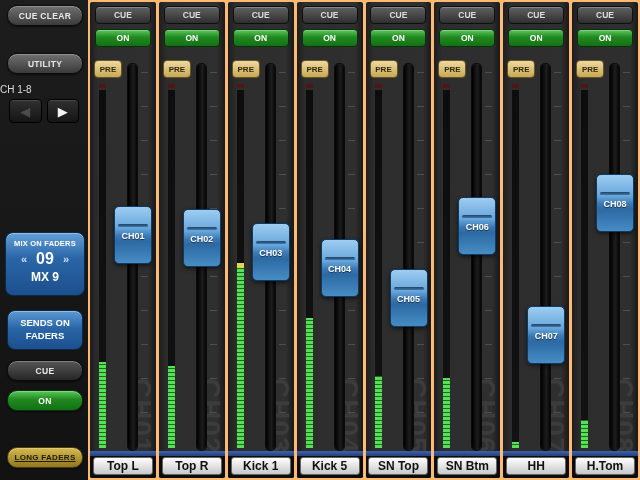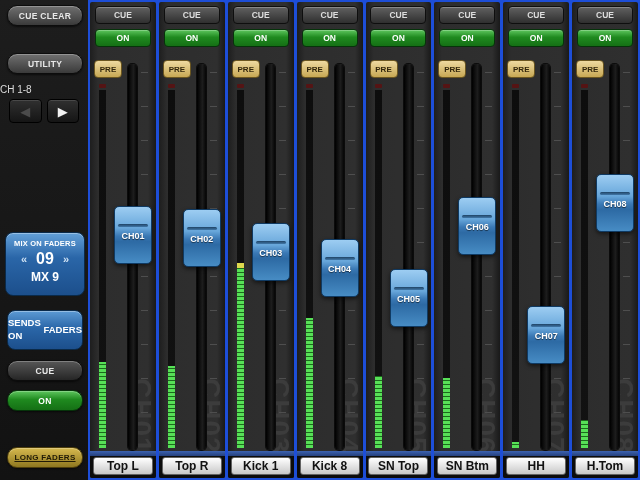--- a/index.html
+++ b/index.html
@@ -1,17 +1,17 @@
 <!DOCTYPE html>
 <html><head>
 <meta charset="utf-8">
 <style>
   html,body{margin:0;padding:0;background:#000;}
   body{font-family:"Liberation Sans",sans-serif;-webkit-font-smoothing:antialiased;}
-  .app{position:relative;width:640px;height:480px;background:#1d4ed8;overflow:hidden;display:flex;}
+  .app{position:relative;width:640px;height:480px;background:#fdba74;overflow:hidden;display:flex;}
 
   
   .sidebar{position:relative;flex:0 0 88px;width:88px;background:linear-gradient(#1d1d1d,#121212);}
   .pill{position:absolute;left:7px;width:74px;height:19px;border-radius:10px;border:1px solid #0c0c0c;
         background:linear-gradient(#707070,#3a3a3a);color:#e8e8e8;font-size:8.5px;font-weight:bold;
         display:flex;align-items:center;justify-content:center;letter-spacing:.3px;
         box-shadow:inset 0 1px 0 rgba(255,255,255,.25),0 1px 2px rgba(0,0,0,.6);cursor:default;}
   .pill.cueclear{top:5px}.pill.outports{top:29px}.pill.utility{top:53px}
   .bank-label{position:absolute;top:84px;left:0;width:88px;text-align:left;color:#ddd;font-size:10px;font-weight:normal;}
   .arrows{position:absolute;top:99px;left:9px;width:70px;height:24px;display:flex;gap:5px;}
@@ -22,21 +22,21 @@
   .mix-panel{position:absolute;top:232px;left:5px;width:78px;height:62px;border-radius:8px;border:1px solid #0a2a4a;
              background:linear-gradient(#63a0d8,#2a66a8 40%,#1c4f8c);color:#fff;text-align:center;
              box-shadow:inset 0 1px 0 rgba(255,255,255,.35);}
   .mix-title{font-size:7.5px;font-weight:bold;margin-top:6px;letter-spacing:.2px;}
   .mix-num-row{display:flex;justify-content:center;align-items:center;gap:9px;font-weight:bold;margin-top:2px;}
   .chev{font-size:11px;color:#cfe2f4;line-height:1;}
   .mix-num{font-size:16px;}
   .mix-bus{font-size:12px;font-weight:bold;margin-top:2px;}
   .sends-btn{position:absolute;top:310px;left:7px;width:74px;height:38px;border-radius:8px;border:1px solid #0a2a4a;
              background:linear-gradient(#5c9ad4,#2a66a8 45%,#1c4f8c);color:#fff;font-size:9.5px;font-weight:bold;
-             display:flex;flex-direction:row;align-items:center;justify-content:center;line-height:1.35;
+             display:flex;flex-direction:column;align-items:center;justify-content:center;line-height:1.35;
              box-shadow:inset 0 1px 0 rgba(255,255,255,.35);}
   .pill.side-cue{top:360px;background:linear-gradient(#575757,#262626);}
   .pill.side-on{top:390px;background:linear-gradient(#5ec65e,#1f8a1f 45%,#157015);color:#fff;border-color:#06330a;}
   .pill.longfaders{top:447px;background:linear-gradient(#d6b94e,#8f7820);color:#211b06;font-size:8px;border-color:#4d3e0c;text-decoration:underline;}
 
   
   .strips{flex:1;display:flex;gap:3px;padding:2px;}
   .strip{position:relative;flex:1;border-radius:2px;overflow:hidden;
          background:linear-gradient(90deg,#1e1e1e,#2d2d2d 12%,#2f2f2f 88%,#191919);}
   .sbtn{position:absolute;left:50%;transform:translateX(-50%);width:54px;height:16px;border-radius:4px;
@@ -183,21 +183,21 @@
 
     </div>
     <div class="track"></div>
     <div class="ticks"></div>
     <div class="cap" style="top: 237px;">
       <div class="cap-groove"></div>
       <div class="cap-label">CH04</div>
     </div>
     <div class="namebg"></div>
     <div class="bluebar"></div>
-    <div class="nameplate">Kick 8</div>
+    <div class="nameplate">Kick 5</div>
   </div>
       <div class="strip">
     <div class="watermark">CH05</div>
     <div class="sbtn cue">CUE</div>
     <div class="sbtn on">ON</div>
     <div class="pre">PRE</div>
     <div class="peak"></div>
     <div class="meter">
       <div class="meter-fill" style="height: 72px;"></div>
 

